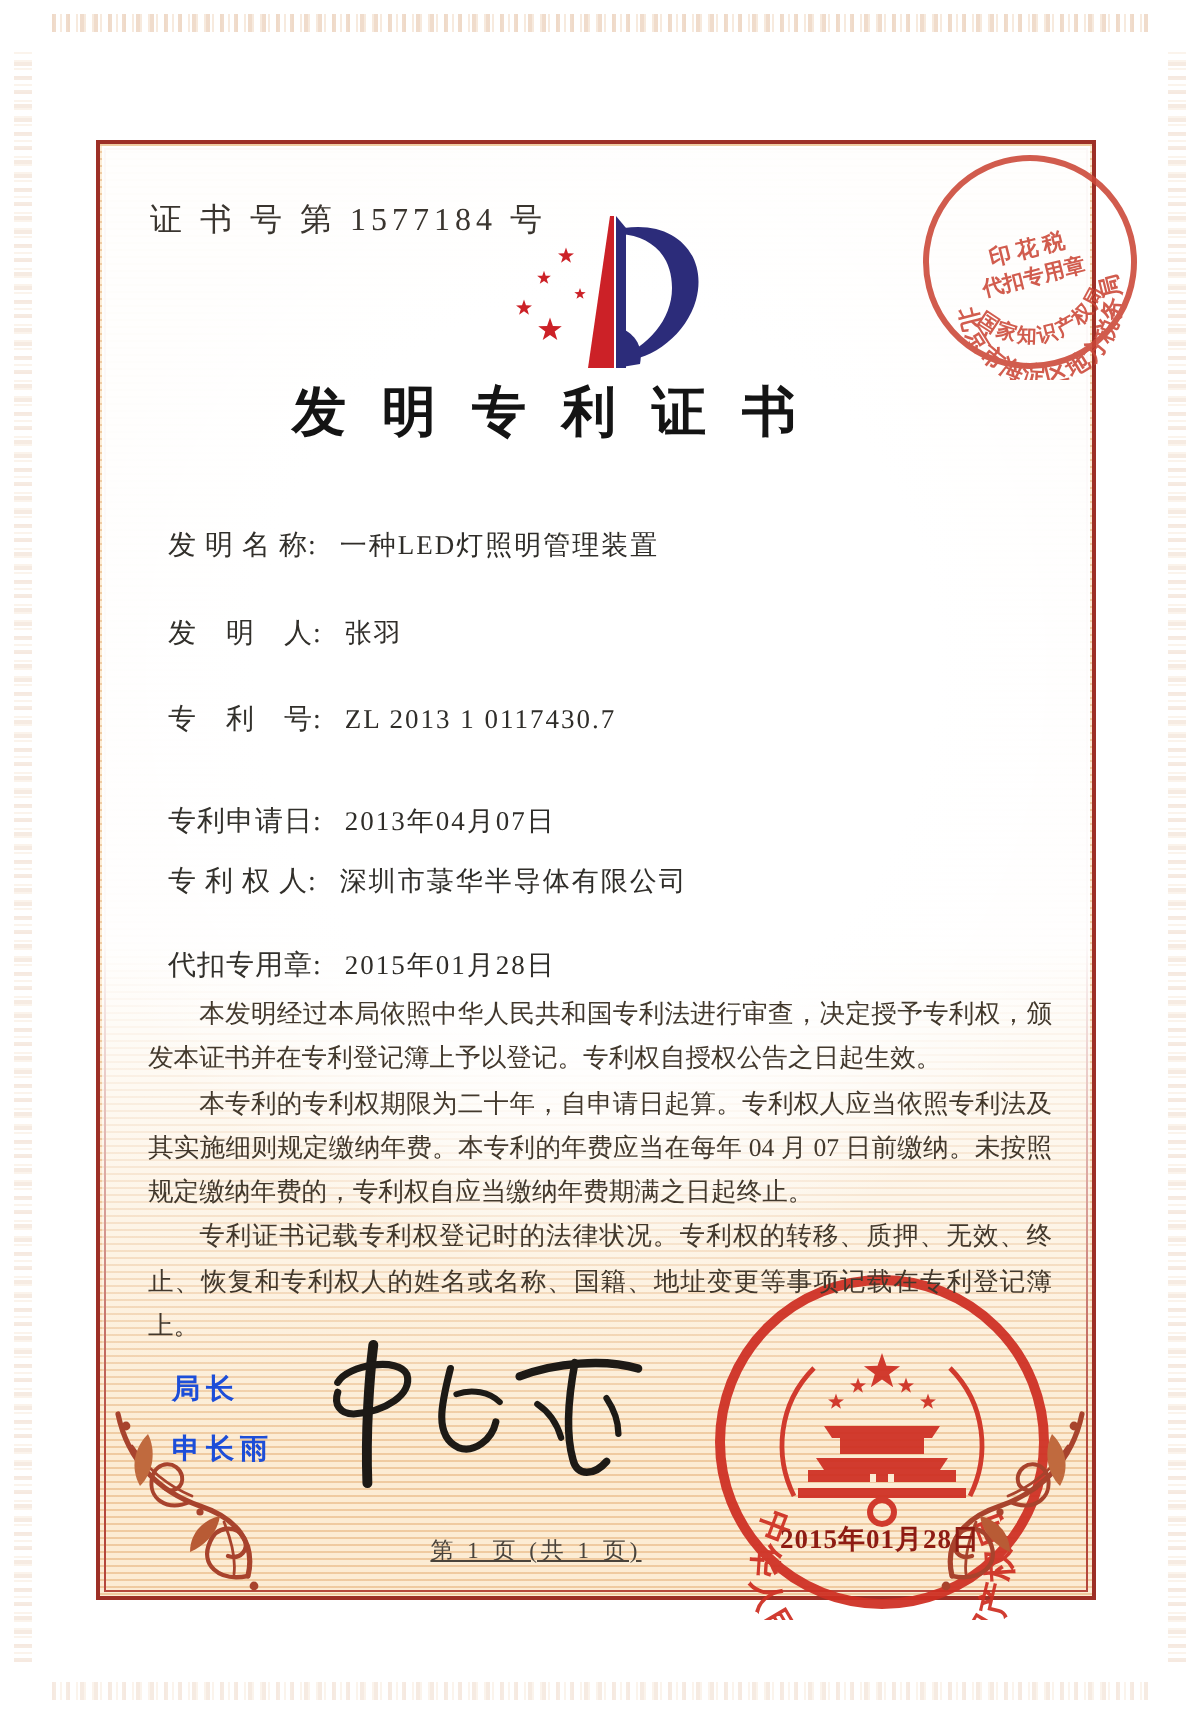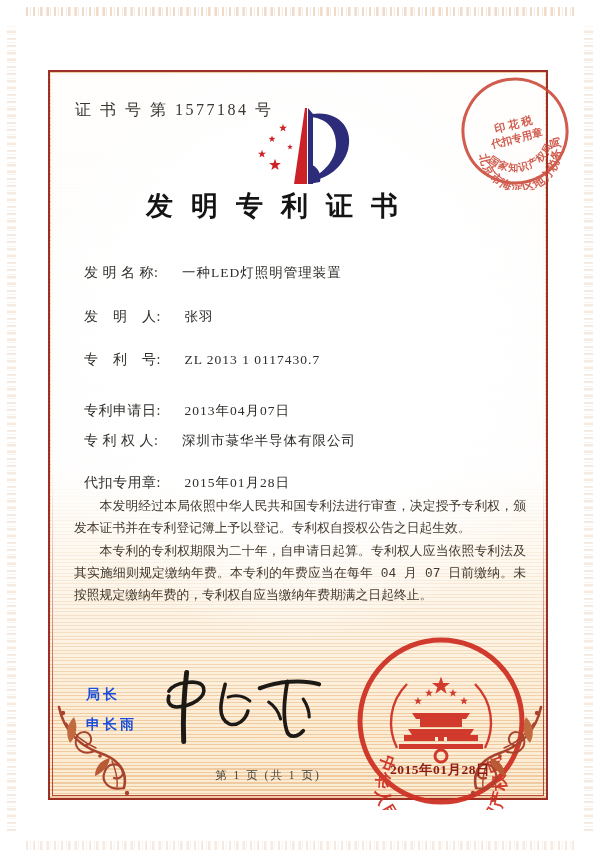--- a/index.html
+++ b/index.html
@@ -55,48 +55,48 @@
 
   .title{
     position:absolute;left:0;top:188px;width:544px;
     text-align:center;font-size:27px;font-weight:bold;color:#141414;
     letter-spacing:18px;text-indent:18px;
   }
 
   .fields{position:absolute;left:84px;top:262px;width:440px;}
   .frow{position:absolute;left:0;white-space:nowrap;font-size:14px;color:#32302b;}
   .flabel{display:inline-block;font-weight:400;letter-spacing:.5px;}
-  .fvalue{margin-left:20px;font-size:13.5px;letter-spacing:1px;color:#2f2d29;}
+  .fvalue{margin-left:8px;font-size:13.5px;letter-spacing:1px;color:#2f2d29;}
 
   .body-text{
     position:absolute;left:74px;top:496px;width:452px;
     font-size:12.8px;line-height:22.3px;color:#42382c;text-align:justify;
   }
-  .body-text p{margin:0;text-indent:2em;font-family:Liberation Mono, monospace;}
+  .body-text p{margin:0;text-indent:2em;}
 
   .signer{position:absolute;left:86px;top:686px;font-family:"Liberation Sans", sans-serif;}
   .signer div{font-size:14px;color:#1d4ed8;font-weight:600;letter-spacing:3px;margin-bottom:12px;}
 
   .signature{position:absolute;left:158px;top:666px;width:168px;height:82px;}
 
   .big-seal{position:absolute;left:352px;top:632px;width:178px;height:178px;opacity:.93;}
   .seal-date{
     position:absolute;left:356px;top:761px;width:168px;text-align:center;
     font-size:13.5px;font-weight:bold;color:#8e1c13;letter-spacing:.5px;z-index:6;
   }
 
   .tax-seal{position:absolute;left:456px;top:72px;width:118px;height:118px;opacity:.88;z-index:7;}
 
   .flourish{position:absolute;width:82px;height:96px;z-index:3;}
   .flourish.br{right:54px;bottom:60px;}
   .flourish.bl{left:54px;bottom:60px;transform:scaleX(-1);}
 
   .footer{
     position:absolute;left:0;top:768px;width:536px;text-align:center;
-    font-size:11.5px;color:#4a443c;letter-spacing:2px;z-index:4;
+    font-size:11.5px;color:#4a443c;letter-spacing:2px;z-index:4;text-decoration:underline;
   }
 
   .layer{position:absolute;z-index:4;}
 </style>
 </head>
 <body>
 
 <div class="page">
 
   <div class="lace h top"></div>
@@ -181,20 +181,21 @@
     </div>
     <div class="frow" style="top:212px">
       <span class="flabel">代扣专用章:</span>
       <span class="fvalue">2015年01月28日</span>
     </div>
   </div>
 
   <div class="body-text layer">
     <p>本发明经过本局依照中华人民共和国专利法进行审查，决定授予专利权，颁发本证书并在专利登记簿上予以登记。专利权自授权公告之日起生效。</p>
     <p>本专利的专利权期限为二十年，自申请日起算。专利权人应当依照专利法及其实施细则规定缴纳年费。本专利的年费应当在每年 04 月 07 日前缴纳。未按照规定缴纳年费的，专利权自应当缴纳年费期满之日起终止。</p>
+    <p>专利证书记载专利权登记时的法律状况。专利权的转移、质押、无效、终止、恢复和专利权人的姓名或名称、国籍、地址变更等事项记载在专利登记簿上。</p>
   </div>
 
   <div class="signer layer">
     <div>局长</div>
     <div>申长雨</div>
   </div>
 
   <svg class="signature layer" viewBox="0 0 170 82">
     <g fill="none" stroke="#1d1a16" stroke-linecap="round" stroke-linejoin="round">
       <path d="M29 6 C 27 22 25 50 26 76" stroke-width="5"></path>

